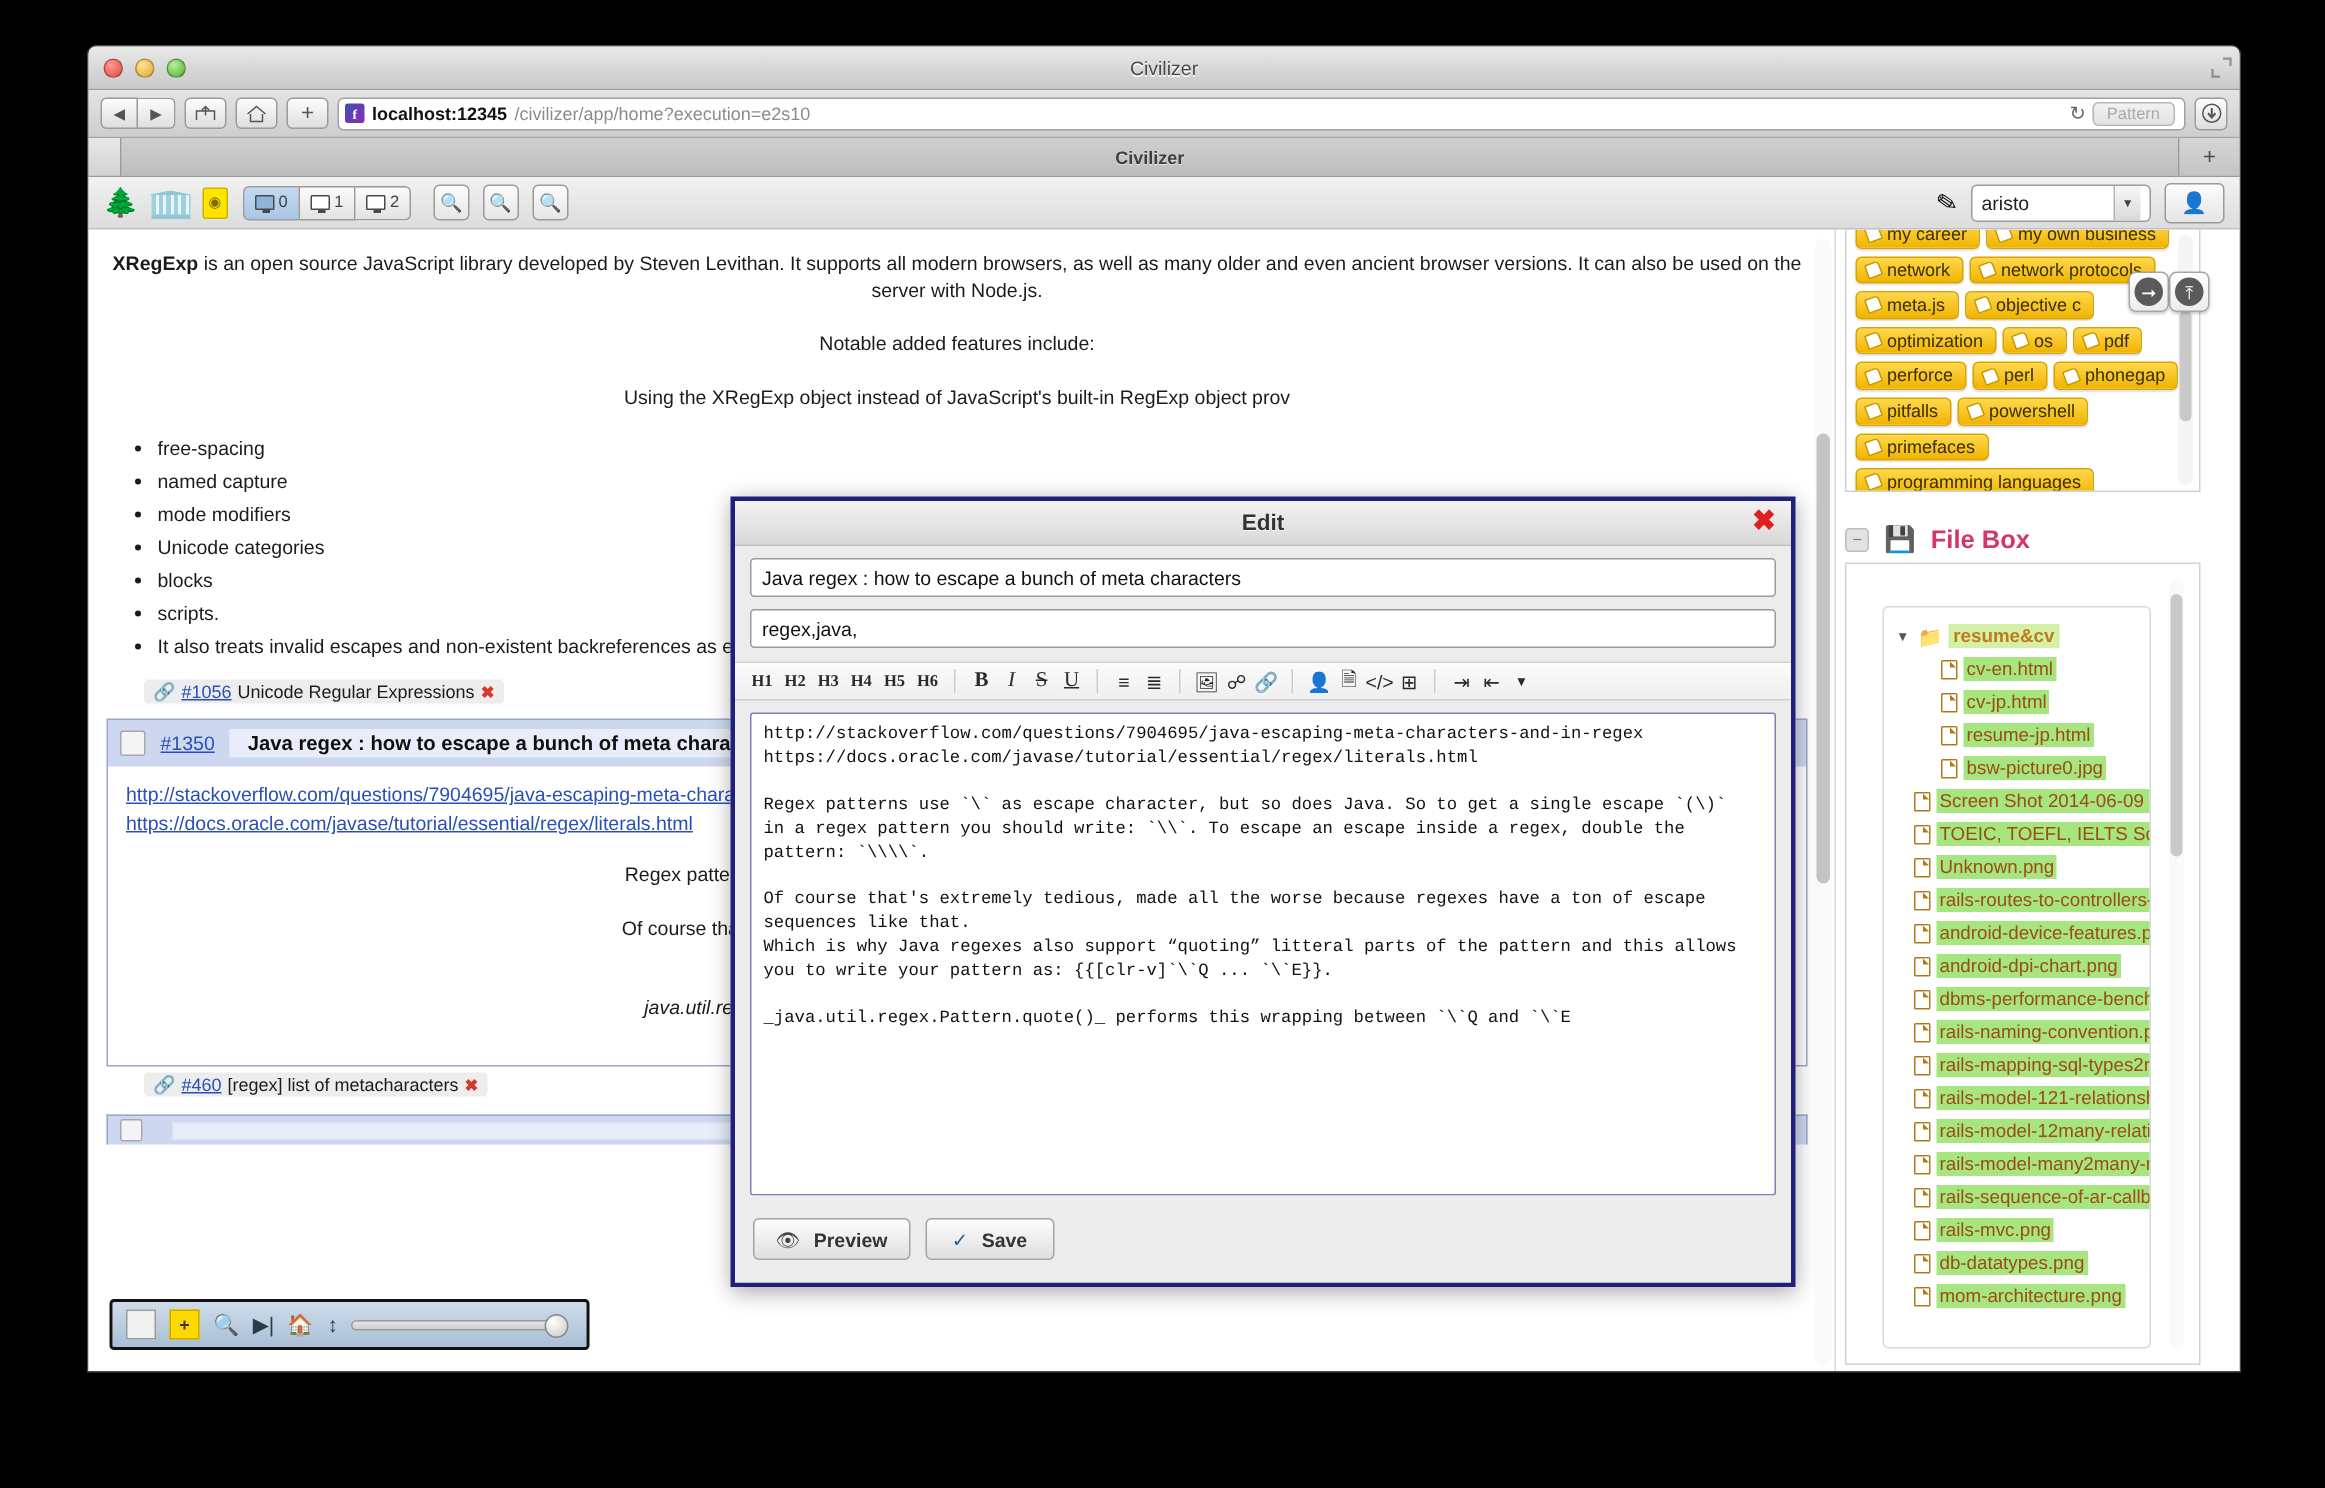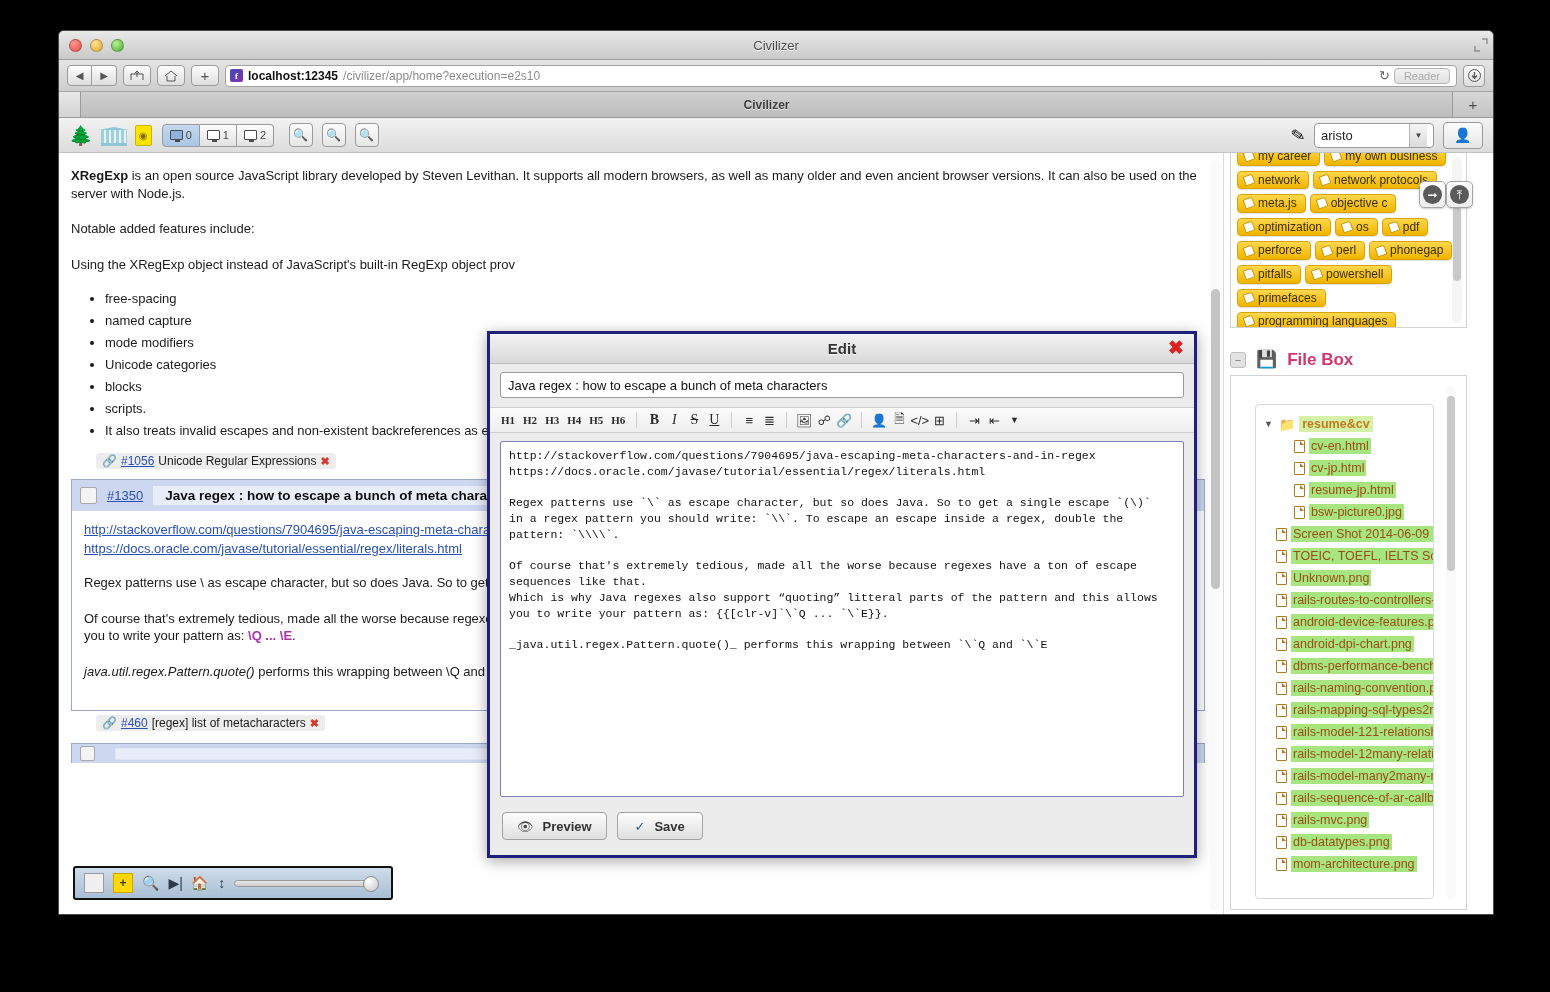--- a/index.html
+++ b/index.html
@@ -180,21 +180,21 @@
 
   #app-body { flex:1; display:flex; position:relative; overflow:hidden; background:#fff; }
 
   
   #main-col {
     width:1165px; position:relative; background:#fff;
     border-right:1px solid #d9d9d9;
     overflow:hidden;
   }
   #cards { padding:14px 18px 0 12px; font-size:13px; color:#1b1b1b; }
-  #cards p { margin:0 0 18px 0; line-height:1.35; }
+  #cards p { margin:0 0 18px 0; line-height:1.35;text-align:center; }
   #cards ul { margin:0 0 10px 0; padding-left:34px; }
   #cards li { margin:0 0 5px 0; line-height:1.3; }
   .tagline {
     display:inline-flex; align-items:center; gap:4px;
     background:#ededed; border-radius:3px; padding:1px 6px;
     font-size:12px; margin-left:20px;
   }
   .tagline a { color:#2a4fb5; }
   .tagline .xmark { color:#d33a2c; font-weight:bold; font-size:11px; }
   .tagrow { padding:4px 0 6px 5px; }
@@ -418,21 +418,21 @@
           <path d="M3 6 L3 11 L11 11 L11 6" stroke="#555" fill="none"></path>
         </svg>
     </div>
     <div class="navbtn" style="min-width:28px;font-size:15px">+</div>
     <div id="urlfield">
       <div class="favicon">f</div>
       <span class="url-host">localhost:12345</span>
         <span class="url-path">/civilizer/app/home?execution=e2s10</span>
       <div class="url-right">
         <span class="reload">↻</span>
-        <span class="reader">Reader</span>
+        <span class="reader">Pattern</span>
       </div>
     </div>
     <div class="dlbtn">
       <svg width="15" height="15" viewBox="0 0 15 15">
           <circle cx="7.5" cy="7.5" r="6" stroke="#555" fill="none"></circle>
           <path d="M7.5 4 L7.5 10 M5 7.5 L7.5 10.3 L10 7.5" stroke="#555" fill="none" stroke-width="1.3"></path>
         </svg>
     </div>
   </div>
 
@@ -706,20 +706,23 @@
       </div>
 
       <div id="modal">
         <div id="modal-head">
           <div id="modal-title">Edit</div>
           <div id="modal-close">✖</div>
         </div>
 
         <div class="fld">
           <span>Java regex : how to escape a bunch of meta characters</span>
+        </div>
+        <div class="fld">
+          <span>regex,java,</span>
         </div>
 
         <div id="ed-toolbar">
           <span class="hx">H1</span>
           <span class="hx">H2</span>
           <span class="hx">H3</span>
           <span class="hx">H4</span>
           <span class="hx">H5</span>
           <span class="hx">H6</span>
           <span class="sep"></span>

